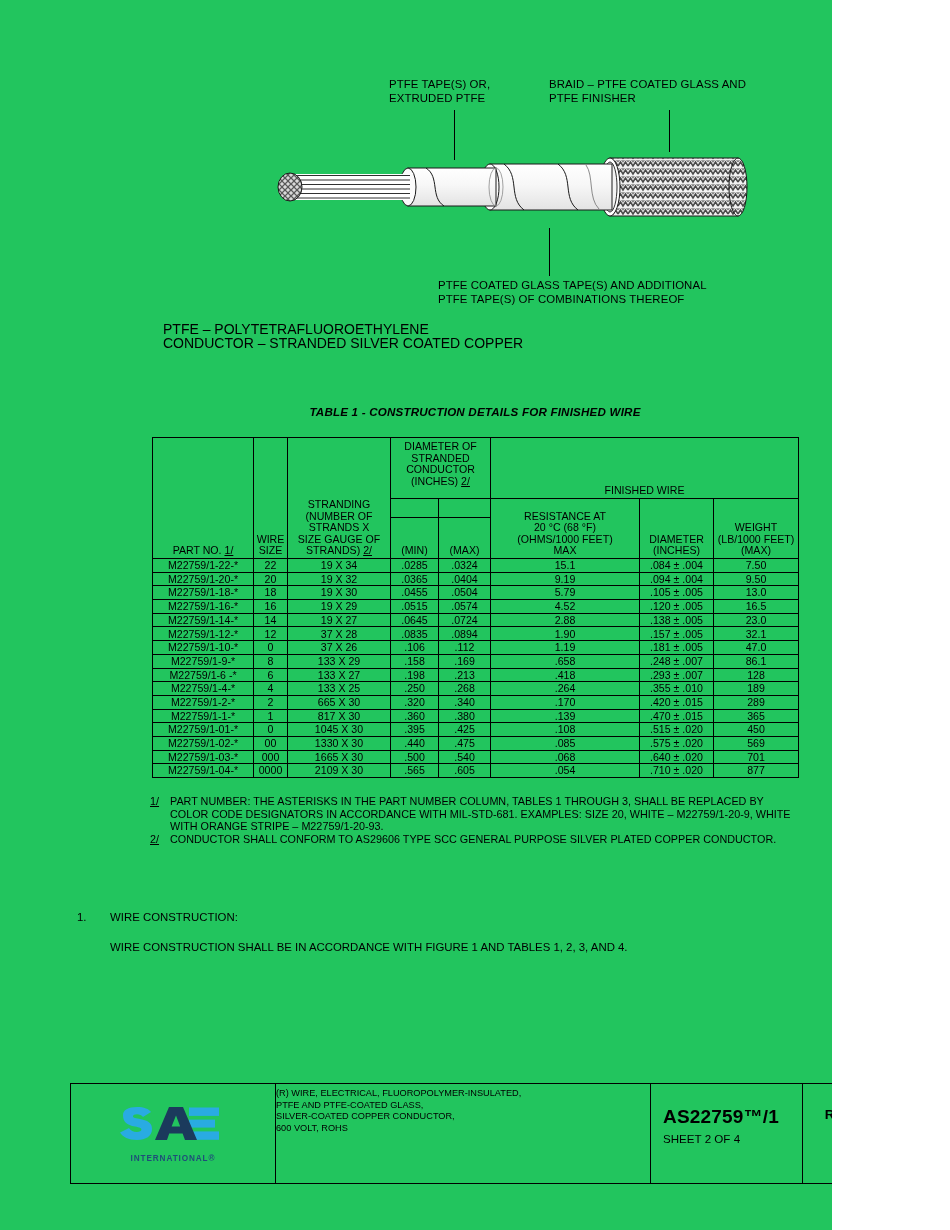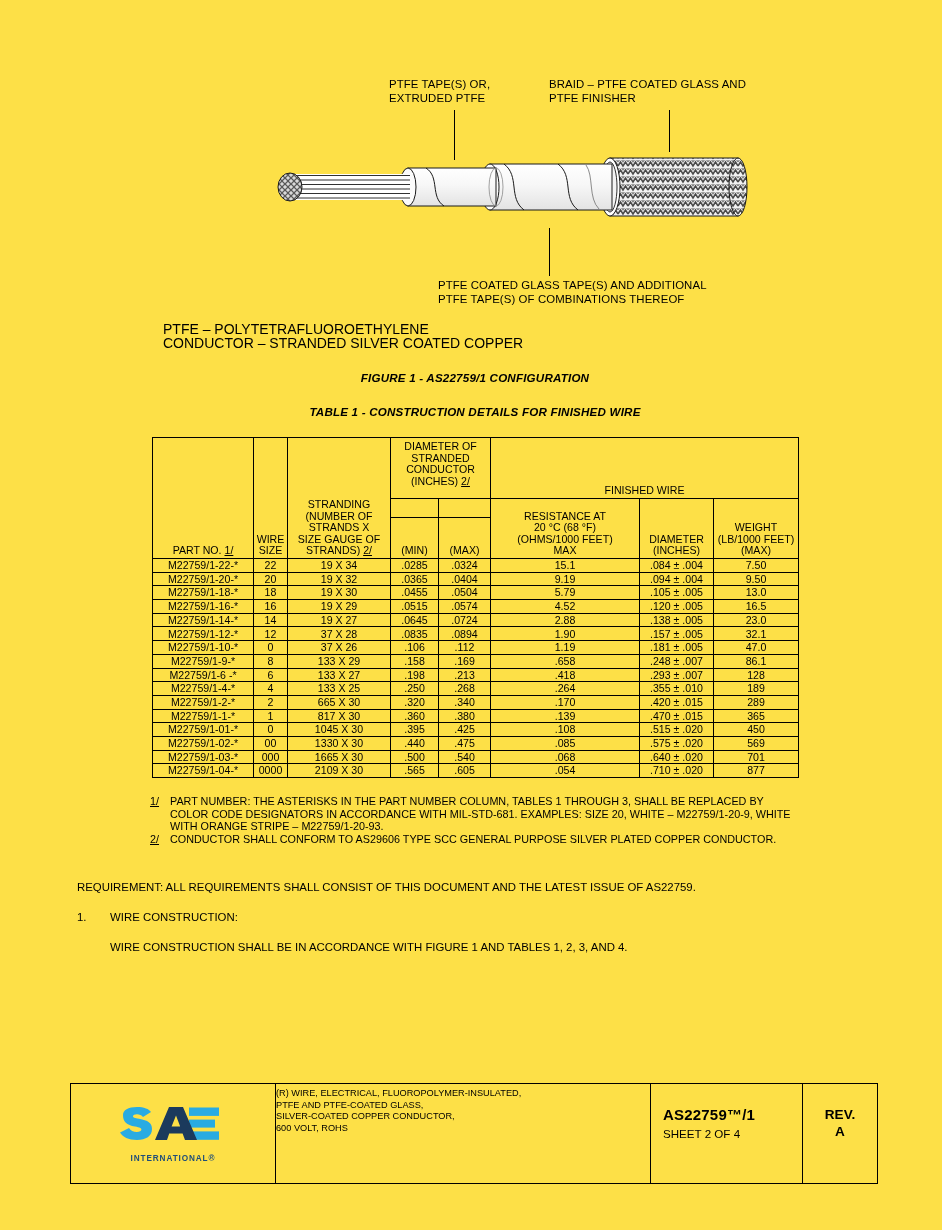--- a/index.html
+++ b/index.html
@@ -6,23 +6,23 @@
     margin: 0;
     padding: 0;
     background: #ffffff;
   }
   body {
     font-family: "Liberation Sans", sans-serif;
     color: #000000;
   }
   #page {
     position: relative;
-    width: 942px;
+    width: 832px;
     height: 1230px;
-    background: #fde047;
+    background: #22c55e;
     overflow: hidden;
   }
 
   
   .callout {
     position: absolute;
     font-size: 11.4px;
     line-height: 13.5px;
     letter-spacing: 0.1px;
     white-space: pre-line;
@@ -173,21 +173,21 @@
   }
   #footer-doc-cell {
     width: 152px;
     flex: 0 0 152px;
     border-right: 1.6px solid #000000;
     box-sizing: border-box;
     padding: 22px 0 0 12px;
   }
   #footer-docnum {
     font-weight: bold;
-    font-size: 15px;
+    font-size: 19px;
     letter-spacing: 0.2px;
   }
   #footer-sheet {
     font-size: 11.6px;
     padding-top: 4px;
   }
   #footer-rev-cell {
     width: 74px;
     flex: 0 0 74px;
     box-sizing: border-box;
@@ -269,21 +269,20 @@
   <div class="callout" id="callout-braid">BRAID – PTFE COATED GLASS AND
 PTFE FINISHER</div>
 
   <div class="leader" id="leader-tape"></div>
   <div class="leader" id="leader-braid"></div>
   <div class="leader" id="leader-glass"></div>
 
   <div class="legend-block">PTFE – POLYTETRAFLUOROETHYLENE
 CONDUCTOR – STRANDED SILVER COATED COPPER</div>
 
-  <div class="doc-title" id="figure-title">FIGURE 1 - AS22759/1 CONFIGURATION</div>
   <div class="doc-title" id="table-title">TABLE 1 - CONSTRUCTION DETAILS FOR FINISHED WIRE</div>
 
   <div id="table-wrap">
     <table class="spec">
       <colgroup>
         <col class="col-part">
           <col class="col-size">
           <col class="col-strand">
         <col class="col-min">
           <col class="col-max">
@@ -507,21 +506,20 @@
       <div class="fn-text">PART NUMBER: THE ASTERISKS IN THE PART NUMBER COLUMN, TABLES 1 THROUGH 3, SHALL BE REPLACED BY COLOR CODE DESIGNATORS IN ACCORDANCE WITH MIL-STD-681. EXAMPLES: SIZE 20, WHITE – M22759/1-20-9, WHITE WITH ORANGE STRIPE – M22759/1-20-93.</div>
     </div>
     <div class="fn-row">
       <div class="fn-mark">
         <span class="ul">2/</span>
       </div>
       <div class="fn-text">CONDUCTOR SHALL CONFORM TO AS29606 TYPE SCC GENERAL PURPOSE SILVER PLATED COPPER CONDUCTOR.</div>
     </div>
   </div>
 
-  <div class="para" id="requirement">REQUIREMENT: ALL REQUIREMENTS SHALL CONSIST OF THIS DOCUMENT AND THE LATEST ISSUE OF AS22759.</div>
   <div class="para" id="sec1-num">1.</div>
   <div class="para" id="sec1-label">WIRE CONSTRUCTION:</div>
   <div class="para" id="sec1-body">WIRE CONSTRUCTION SHALL BE IN ACCORDANCE WITH FIGURE 1 AND TABLES 1, 2, 3, AND 4.</div>
 
   <div id="footer">
 
     <div id="footer-logo-cell">
       <div class="logo-wrap">
         <svg width="112" height="44" viewBox="0 0 112 44">
 

